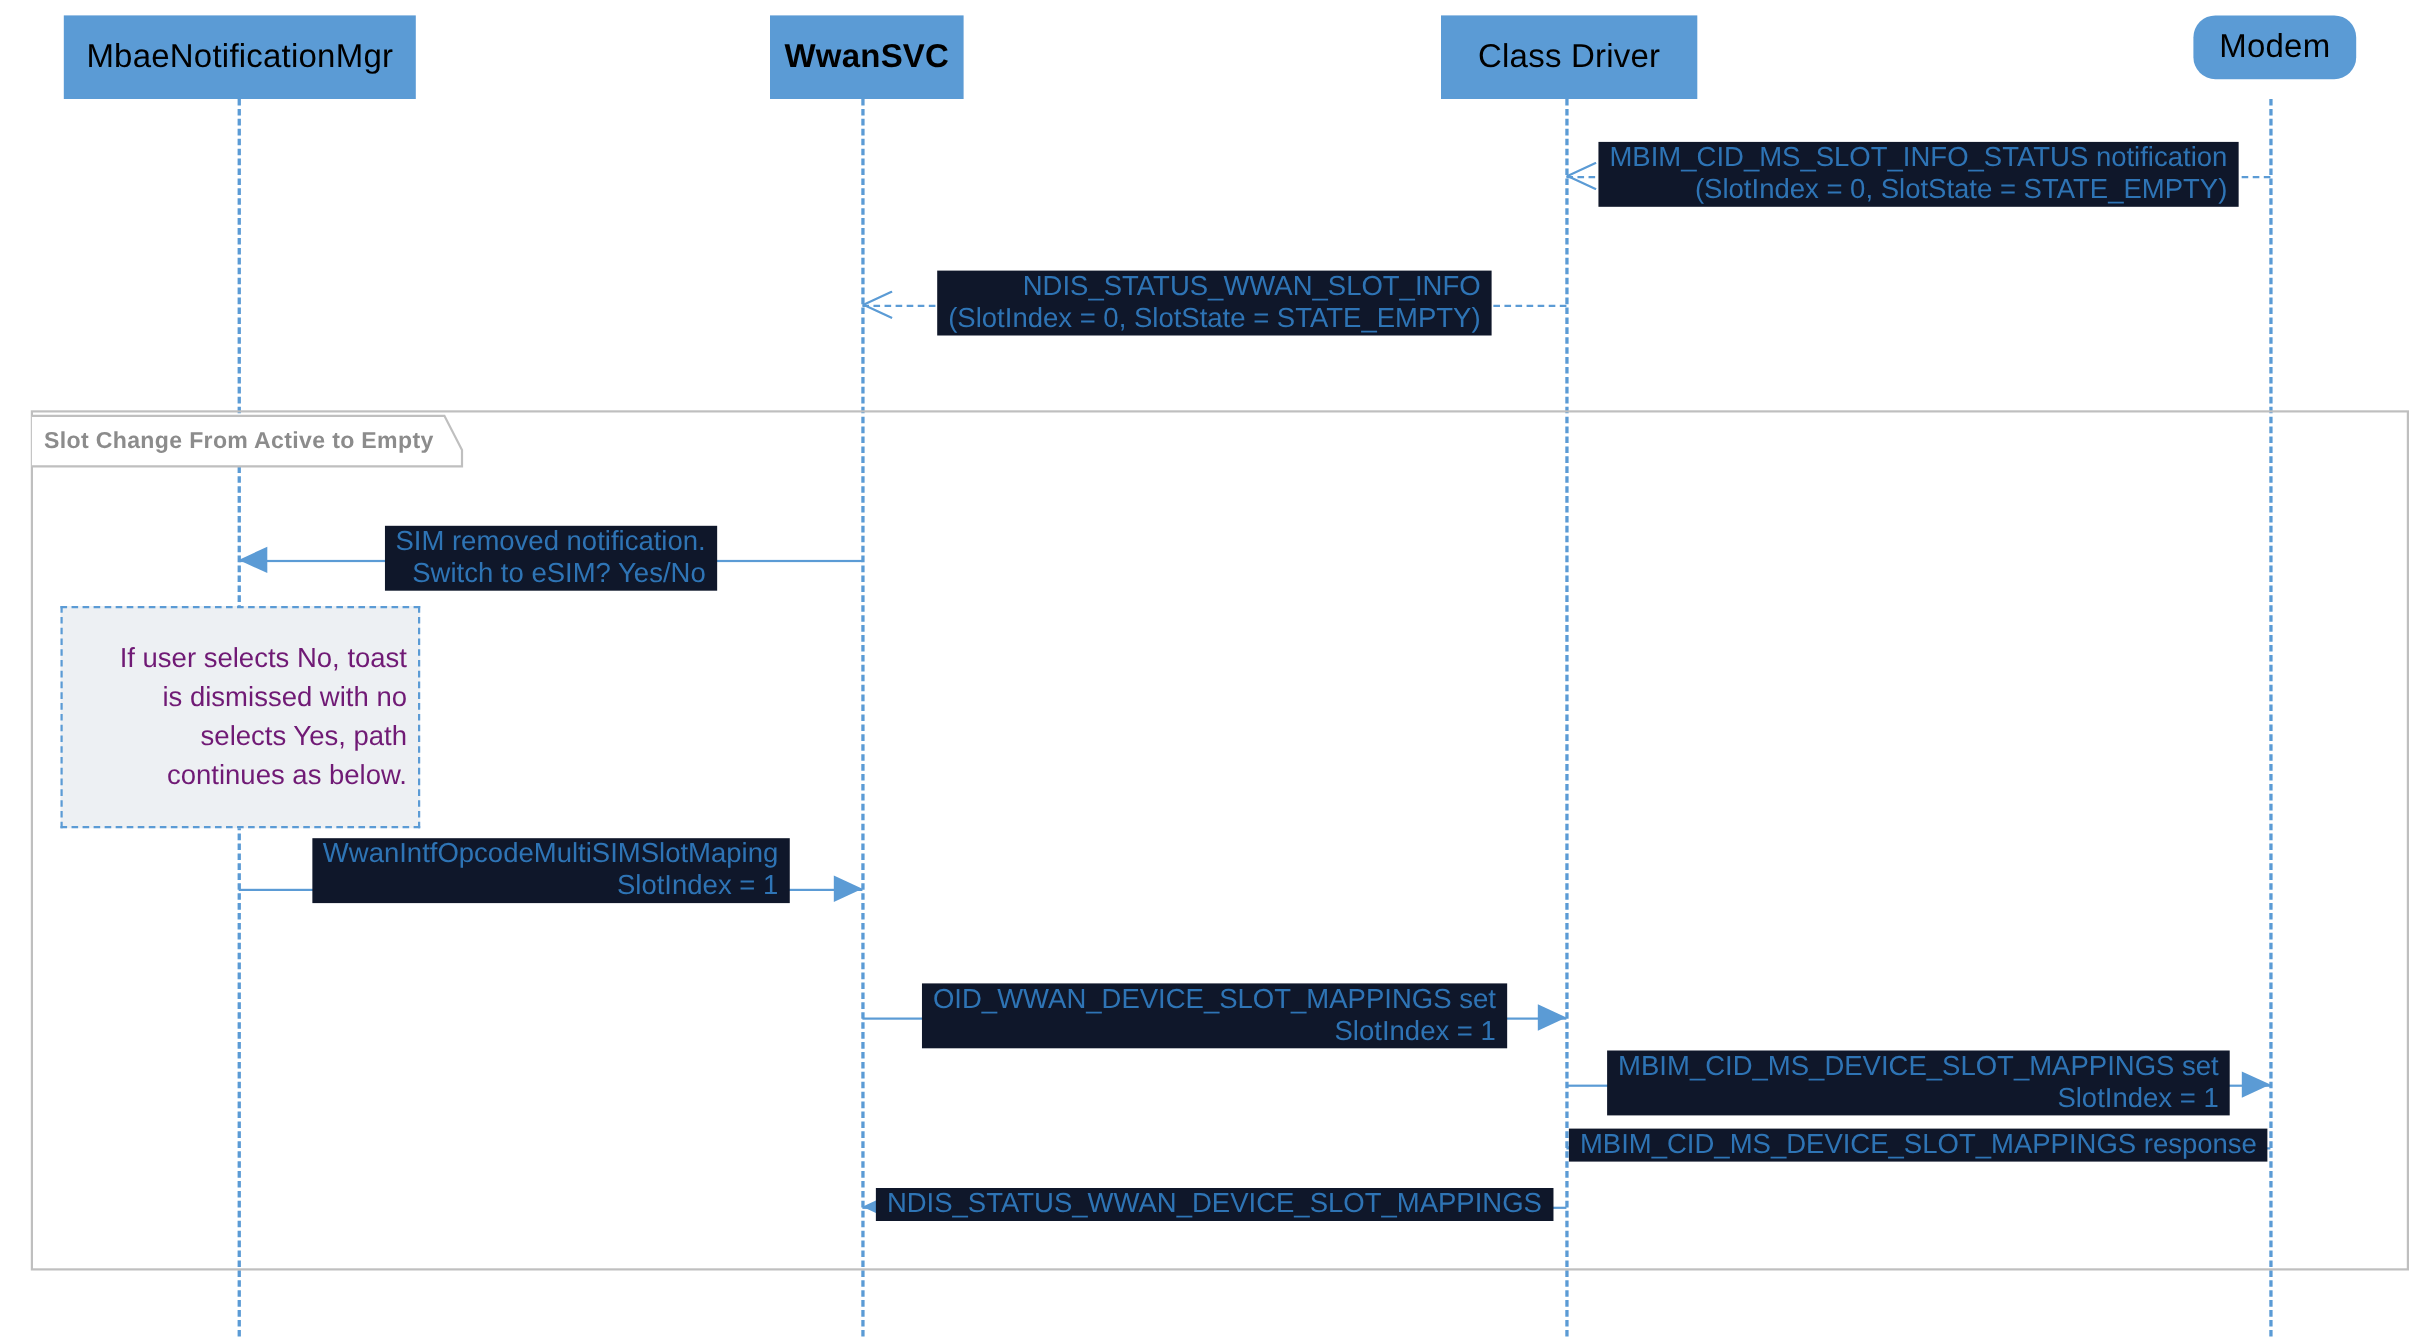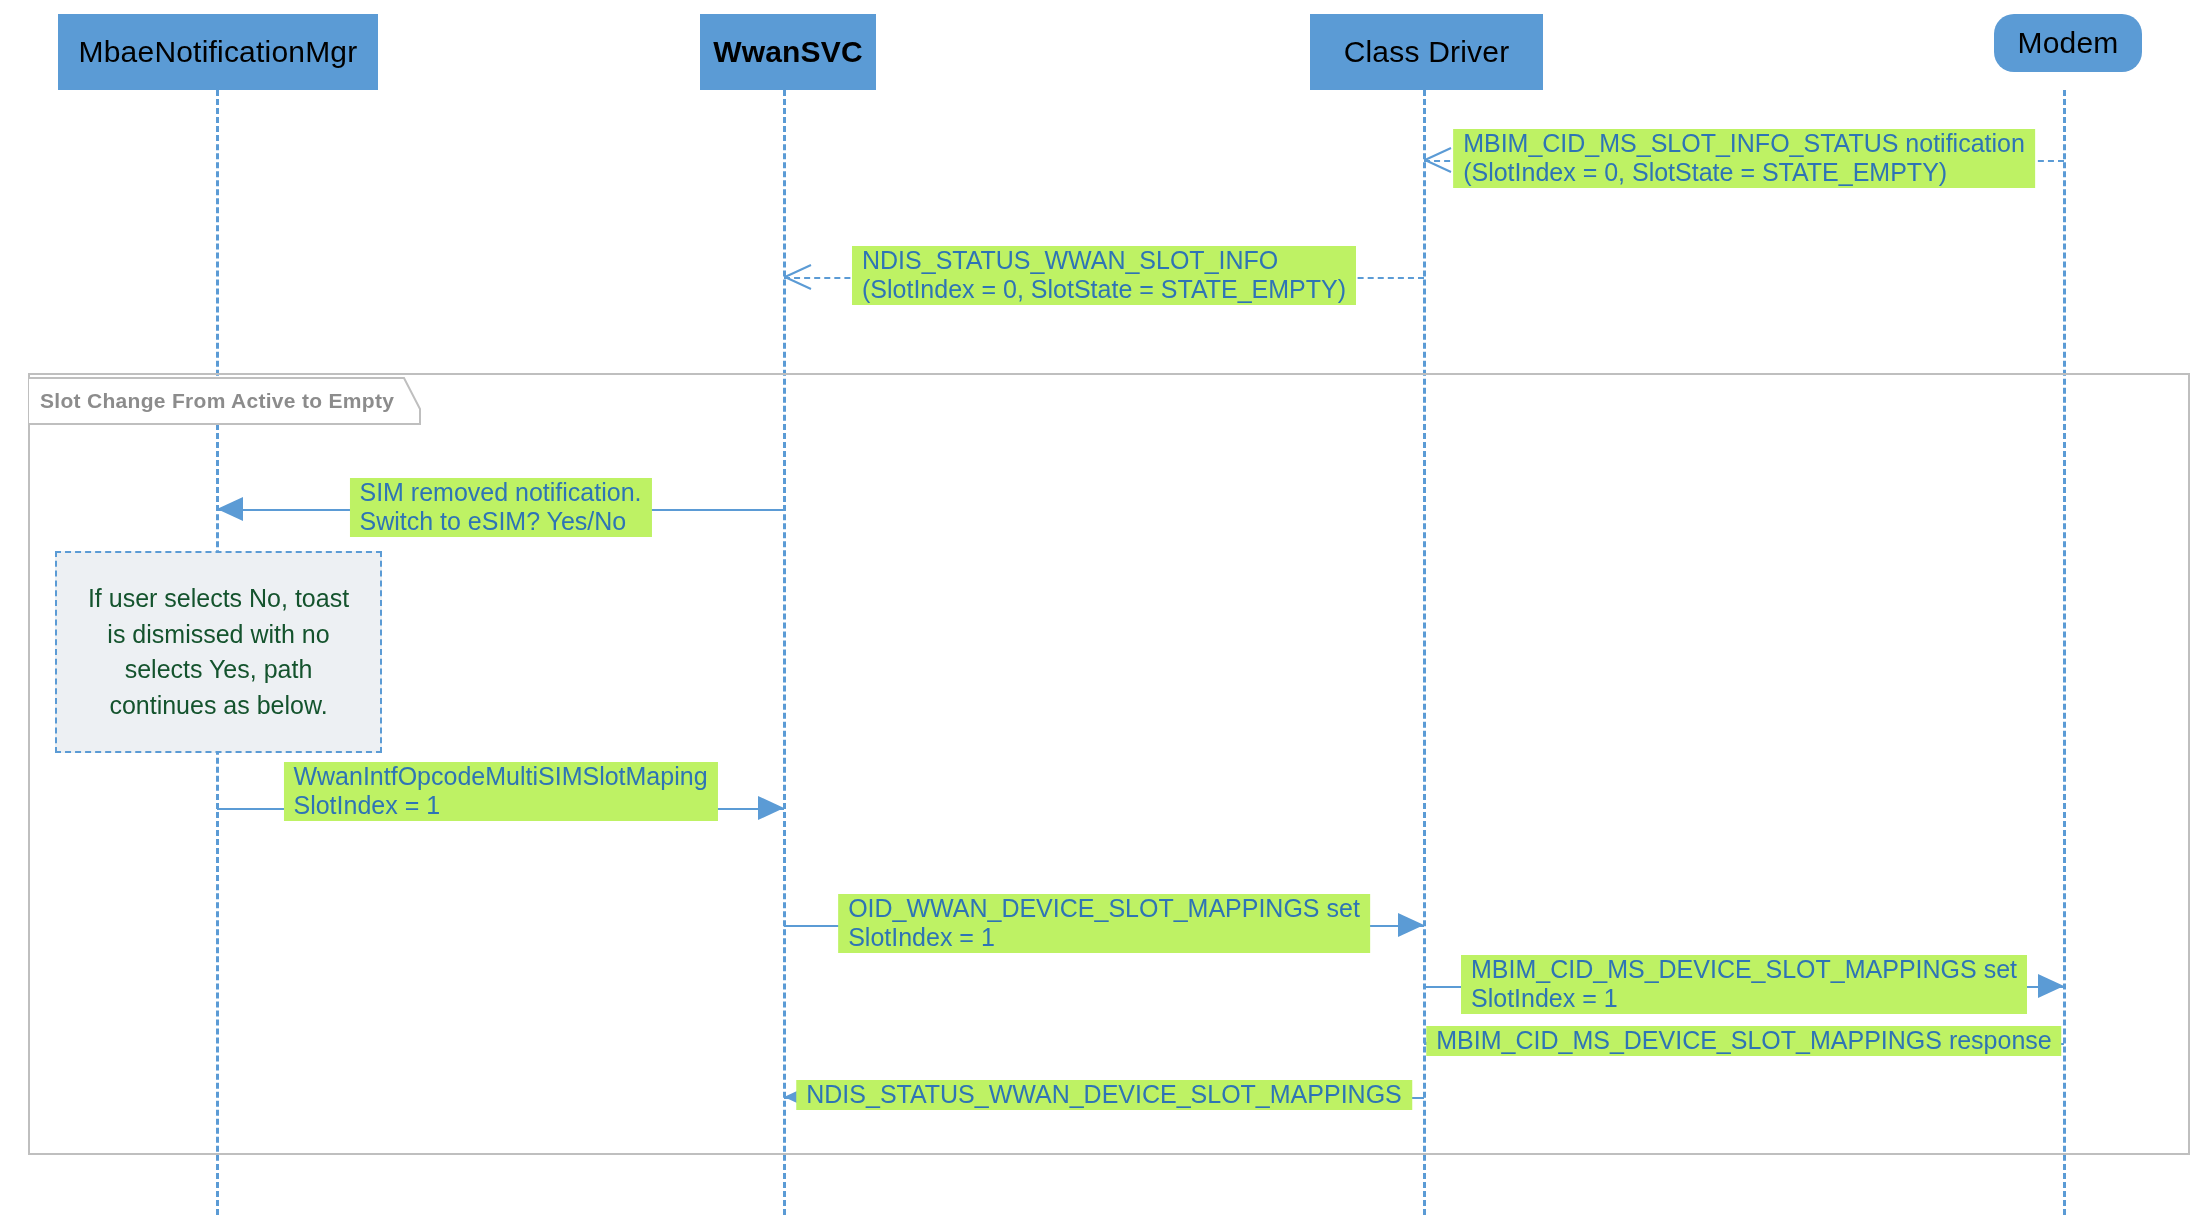--- a/index.html
+++ b/index.html
@@ -73,23 +73,23 @@
     border-top: 2px solid #5B9BD5;
   }
   .msg-line.dashed {
     border-top: 2px dashed #5B9BD5;
   }
   .msg-label {
     position: absolute;
     color: #2E74B5;
     font-size: 25px;
     line-height: 1.18;
-    text-align: left;
+    text-align: right;
     white-space: nowrap;
-    background: #bef264;
+    background: #0f172a;
     padding: 0 10px;
     transform: translateX(-50%);
   }
   .arrowhead {
     position: absolute;
     width: 0; height: 0;
     top: -12px;
   }
   .arrowhead.solid-left {
     border-top: 12px solid transparent;
@@ -105,24 +105,24 @@
     width: 28px; height: 26px;
     top: -13px;
     border: none;
   }
   
   .note {
     position: absolute;
     background: #EDF0F3;
     border: 2px dashed #5B9BD5;
     box-sizing: border-box;
-    color: #14532d;
+    color: #701a75;
     font-size: 25px;
     line-height: 1.42;
-    text-align: center;
+    text-align: right;
     display: flex;
     align-items: center;
     justify-content: center;
     padding: 6px 10px;
   }
   .note-text { width: 100%; }
 </style>
 </head>
 <body>
 

